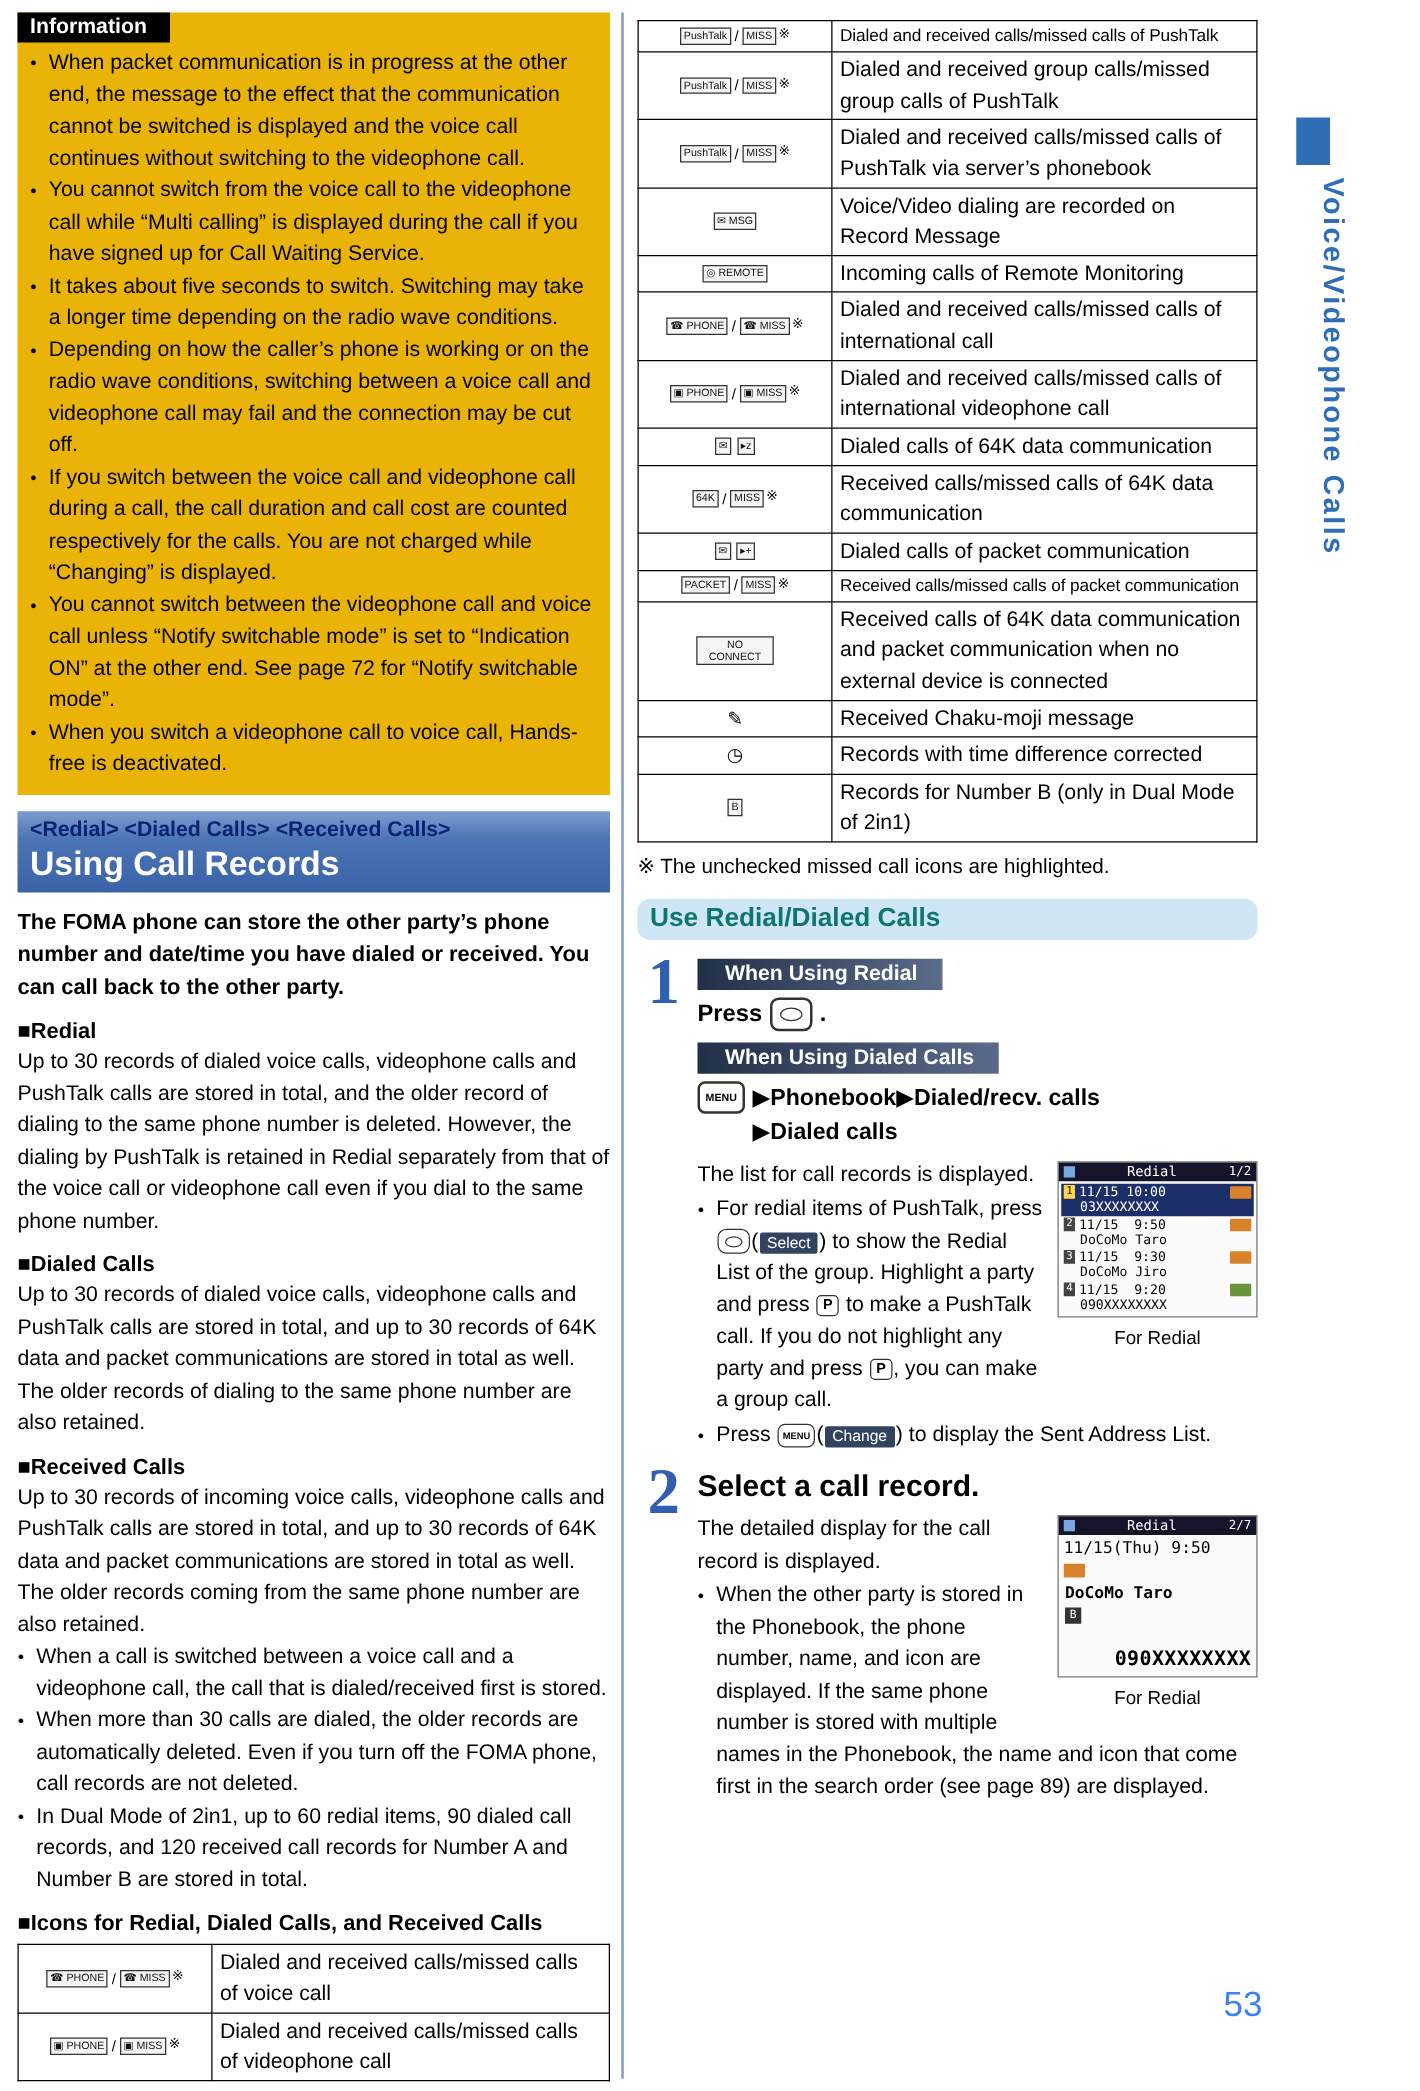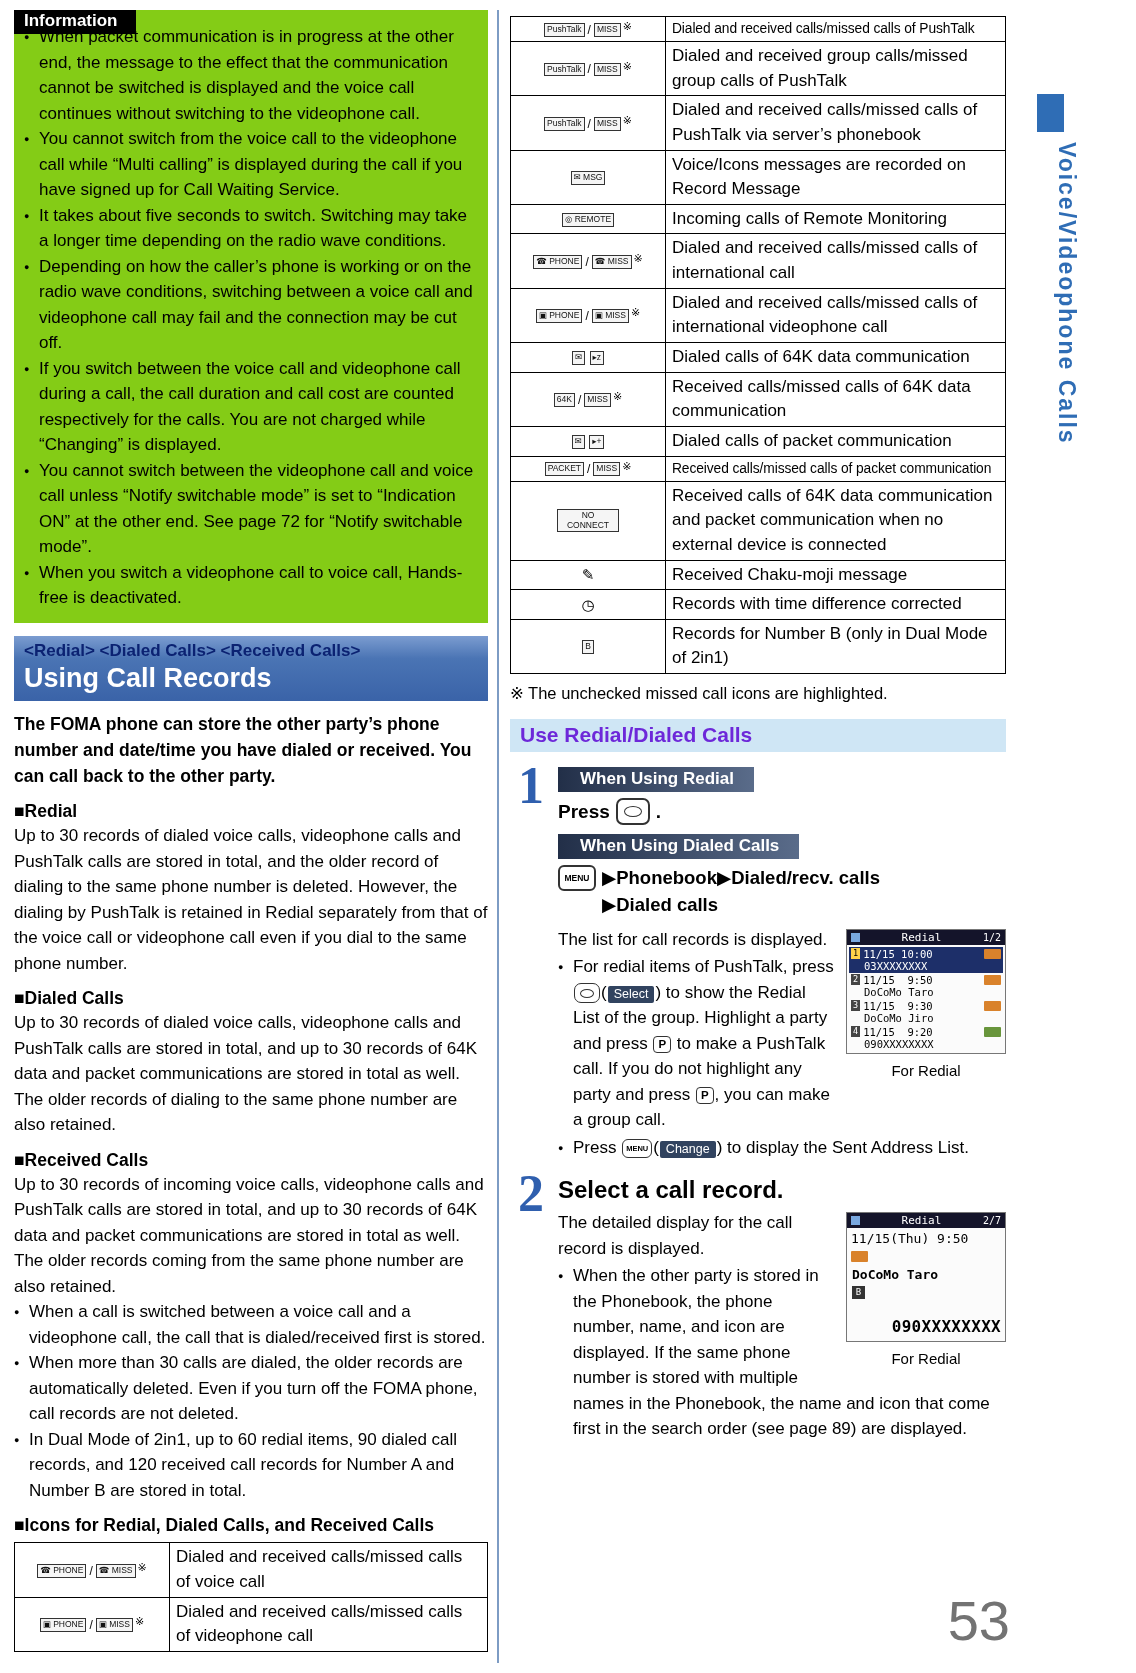--- a/index.html
+++ b/index.html
@@ -6,21 +6,21 @@
   body {
     width:1136px; height:1673px; background:#ffffff; position:relative; overflow:hidden;
     font-family:"Liberation Sans","DejaVu Sans",sans-serif; color:#000;
   }
   .columns { display:flex; padding:10px 0 0 14px; box-sizing:border-box; height:1663px; }
   .col-left { width:474px; flex-shrink:0; }
   .divider { width:2px; background:#7d9cc4; margin:0 11px 0 9px; flex-shrink:0; }
   .col-right { width:496px; flex-shrink:0; }
 
   
-  .info-box { background:#84cc16; padding:14px 10px 12px 10px; position:relative; }
+  .info-box { background:#eab308; padding:27px 10px 12px 10px; position:relative; }
   .info-title { position:absolute; top:0; left:0; background:#000; color:#fff; font-size:17px;
     font-weight:bold; padding:1px 18px 3px 10px; }
   .dot-list { list-style:none; margin:0; padding:0; }
   .dot-list li { position:relative; padding-left:15px; font-size:17px; line-height:1.5; }
   .dot-list li::before { content:"●"; position:absolute; left:0; top:7px; font-size:9px; }
 
   
   .section-header { margin-top:13px; padding:5px 10px 7px;
     background:linear-gradient(180deg,#7b9cd0 0%,#4a74b4 35%,#3a63a8 100%); }
   .section-tags { color:#0b2272; font-weight:bold; font-size:17px; }
@@ -36,22 +36,22 @@
   .desc-cell { font-size:17px; line-height:1.45; }
   .desc-cell.fit { font-size:13.8px; letter-spacing:-0.1px; white-space:nowrap; }
   .ic-badge { display:inline-block; border:1px solid #333; background:#f5f5f5; color:#111;
     font-size:8.5px; line-height:1.15; padding:1px 2px; vertical-align:middle; max-width:56px; }
   .ic-plain { display:inline-block; font-size:15px; vertical-align:middle; }
   .ic-sep { margin:0 3px; font-size:12px; vertical-align:middle; }
   .ic-note { font-size:11px; vertical-align:top; margin-left:2px; }
   .miss-note { font-size:16.5px; margin:8px 0 0; padding-left:24px; text-indent:-24px; line-height:1.4; }
 
   
-  .use-bar { margin-top:14px; background:#cfe6f5; color:#6d28d9; font-weight:bold; font-size:21px;
-    padding:4px 10px 5px; }
+  .use-bar { margin-top:14px; background:#cfe6f5; color:#0f766e; font-weight:bold; font-size:21px;
+    padding:4px 10px 5px;border-radius:10px; }
   .step { display:flex; margin-top:12px; gap:6px; }
   .step-num { width:42px; flex-shrink:0; font-family:"Liberation Serif","DejaVu Serif",serif;
     font-size:52px; font-weight:bold; color:#2f5fae; line-height:0.85; text-align:center; }
   .step-body { flex:1; min-width:0; }
   .step-badge { display:inline-block; background:linear-gradient(90deg,#222f48,#5a6c8a); color:#fff;
     font-weight:bold; font-size:17px; padding:2px 20px 3px 22px; margin:3px 0 4px; }
   .press-line { font-size:19px; font-weight:bold; margin:2px 0 6px; display:flex; align-items:center; gap:6px; }
   .okkey { display:inline-flex; width:30px; height:23px; border:2px solid #333; border-radius:7px;
     align-items:center; justify-content:center; background:#fff; vertical-align:middle; }
   .ok-oval { width:16px; height:9px; border:1.8px solid #333; border-radius:50%; display:block; }
@@ -98,21 +98,21 @@
   .p2-callic { display:inline-block; width:17px; height:11px; background:#d9822b; border-radius:1px; margin:1px 4px; }
   .p2-name { font-size:13px; font-weight:bold; padding:0 5px 2px; }
   .p2-b { width:13px; height:13px; background:#333; color:#fff; font-size:9px; line-height:13px;
     text-align:center; margin:2px 5px; }
   .p2-number { font-size:16px; font-weight:bold; text-align:right; padding:16px 4px 5px; letter-spacing:0.3px; }
 
   
   .side-tab { position:absolute; top:94px; right:72px; width:27px; height:38px; background:#2f6db5; }
   .side-text { position:absolute; top:142px; right:56px; writing-mode:vertical-rl; font-size:23px;
     font-weight:bold; color:#2f6db5; letter-spacing:2px; white-space:nowrap; }
-  .page-num { position:absolute; right:126px; top:1588px; font-size:56px; color:#737373; }
+  .page-num { position:absolute; right:126px; top:1588px; font-size:28px; color:#3b82f6; }
 </style>
 </head>
 <body>
 
 <div class="columns">
 
   <div class="col-left">
 
     <div class="info-box">
       <div class="info-title">Information</div>
@@ -177,21 +177,21 @@
           <tr class="icon-row">
             <td class="icon-cell"><span class="ic-badge">PushTalk</span><span class="ic-sep">/</span><span class="ic-badge">MISS</span><span class="ic-note">※</span></td>
             <td class="desc-cell">Dialed and received group calls/missed group calls of PushTalk</td>
           </tr>
           <tr class="icon-row">
             <td class="icon-cell"><span class="ic-badge">PushTalk</span><span class="ic-sep">/</span><span class="ic-badge">MISS</span><span class="ic-note">※</span></td>
             <td class="desc-cell">Dialed and received calls/missed calls of PushTalk via server’s phonebook</td>
           </tr>
           <tr class="icon-row">
             <td class="icon-cell"><span class="ic-badge">✉ MSG</span></td>
-            <td class="desc-cell">Voice/Icons messages are recorded on Record Message</td>
+            <td class="desc-cell">Voice/Video dialing are recorded on Record Message</td>
           </tr>
           <tr class="icon-row">
             <td class="icon-cell"><span class="ic-badge">◎ REMOTE</span></td>
             <td class="desc-cell">Incoming calls of Remote Monitoring</td>
           </tr>
           <tr class="icon-row">
             <td class="icon-cell"><span class="ic-badge">☎ PHONE</span><span class="ic-sep">/</span><span class="ic-badge">☎ MISS</span><span class="ic-note">※</span></td>
             <td class="desc-cell">Dialed and received calls/missed calls of international call</td>
           </tr>
           <tr class="icon-row">

